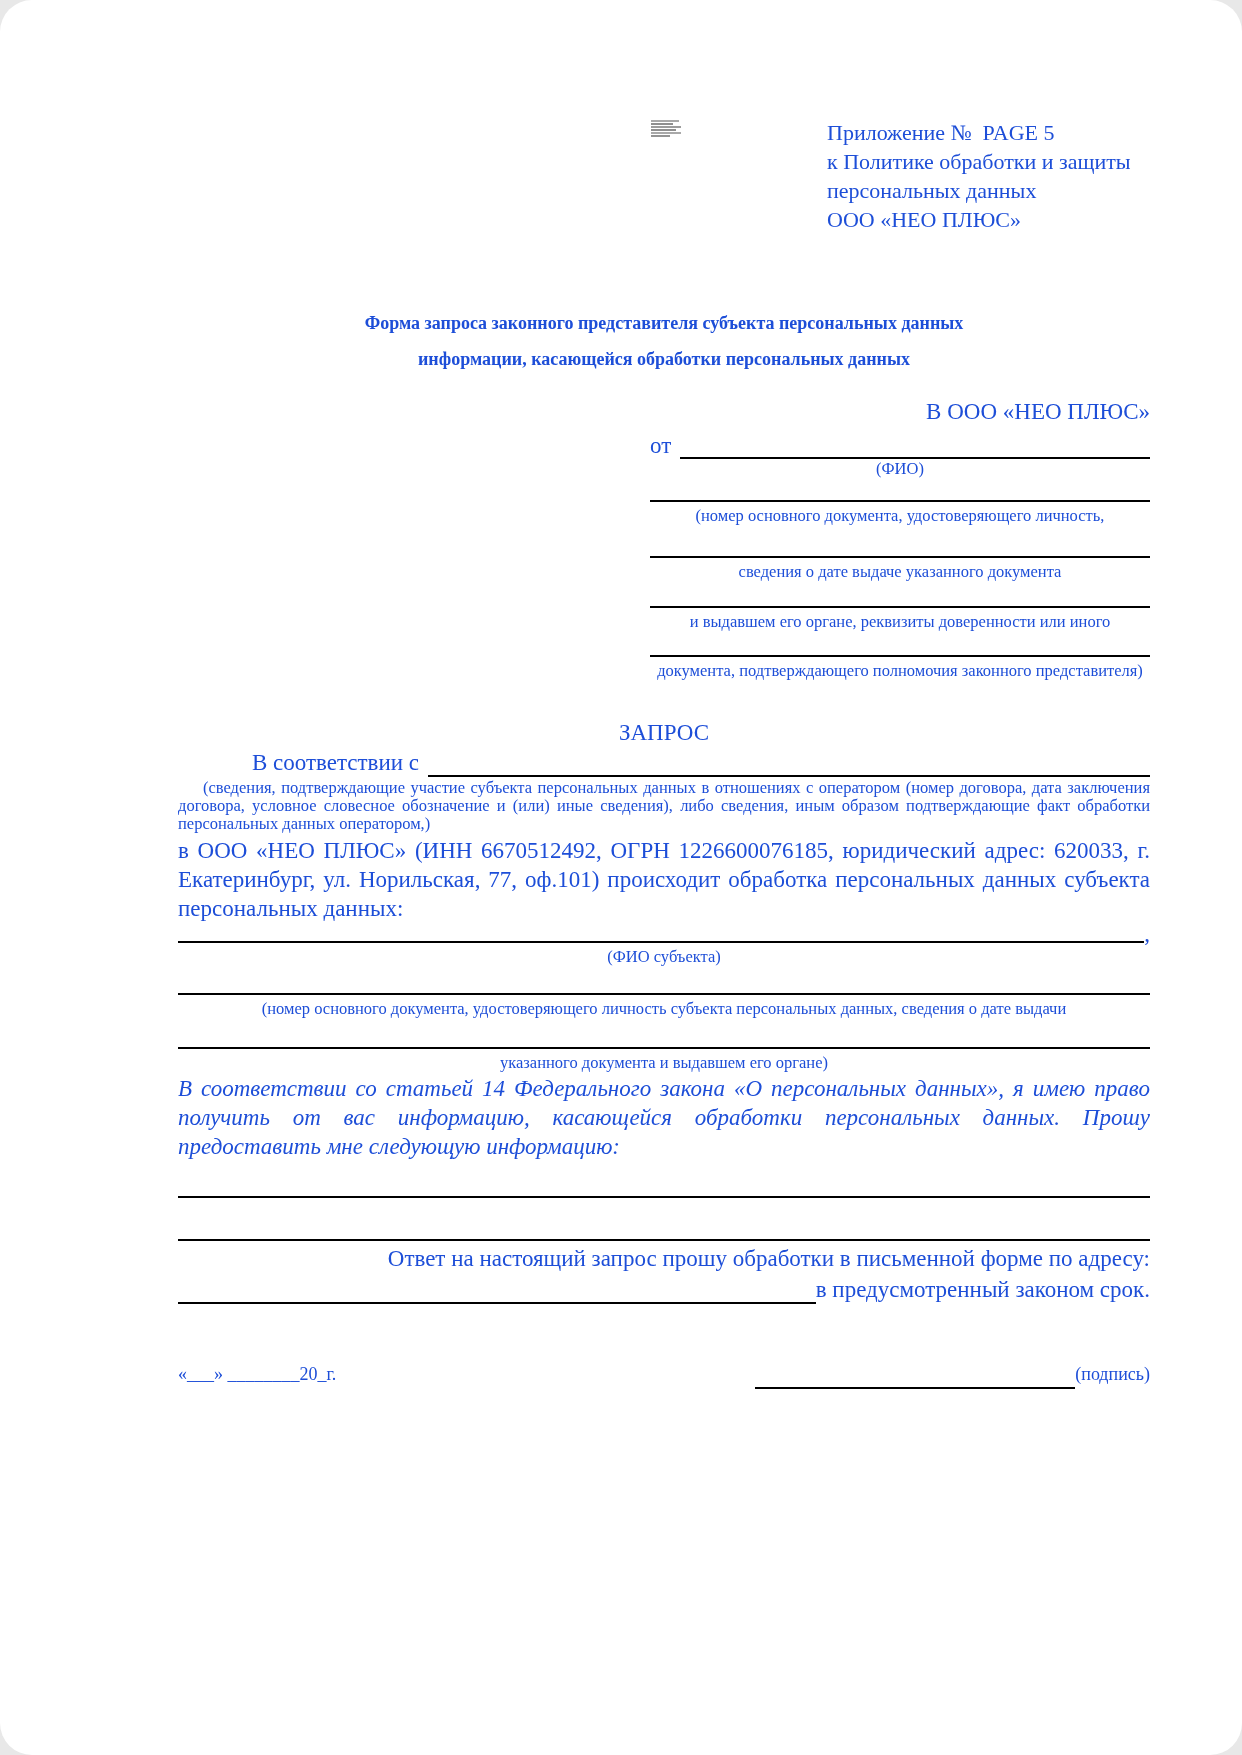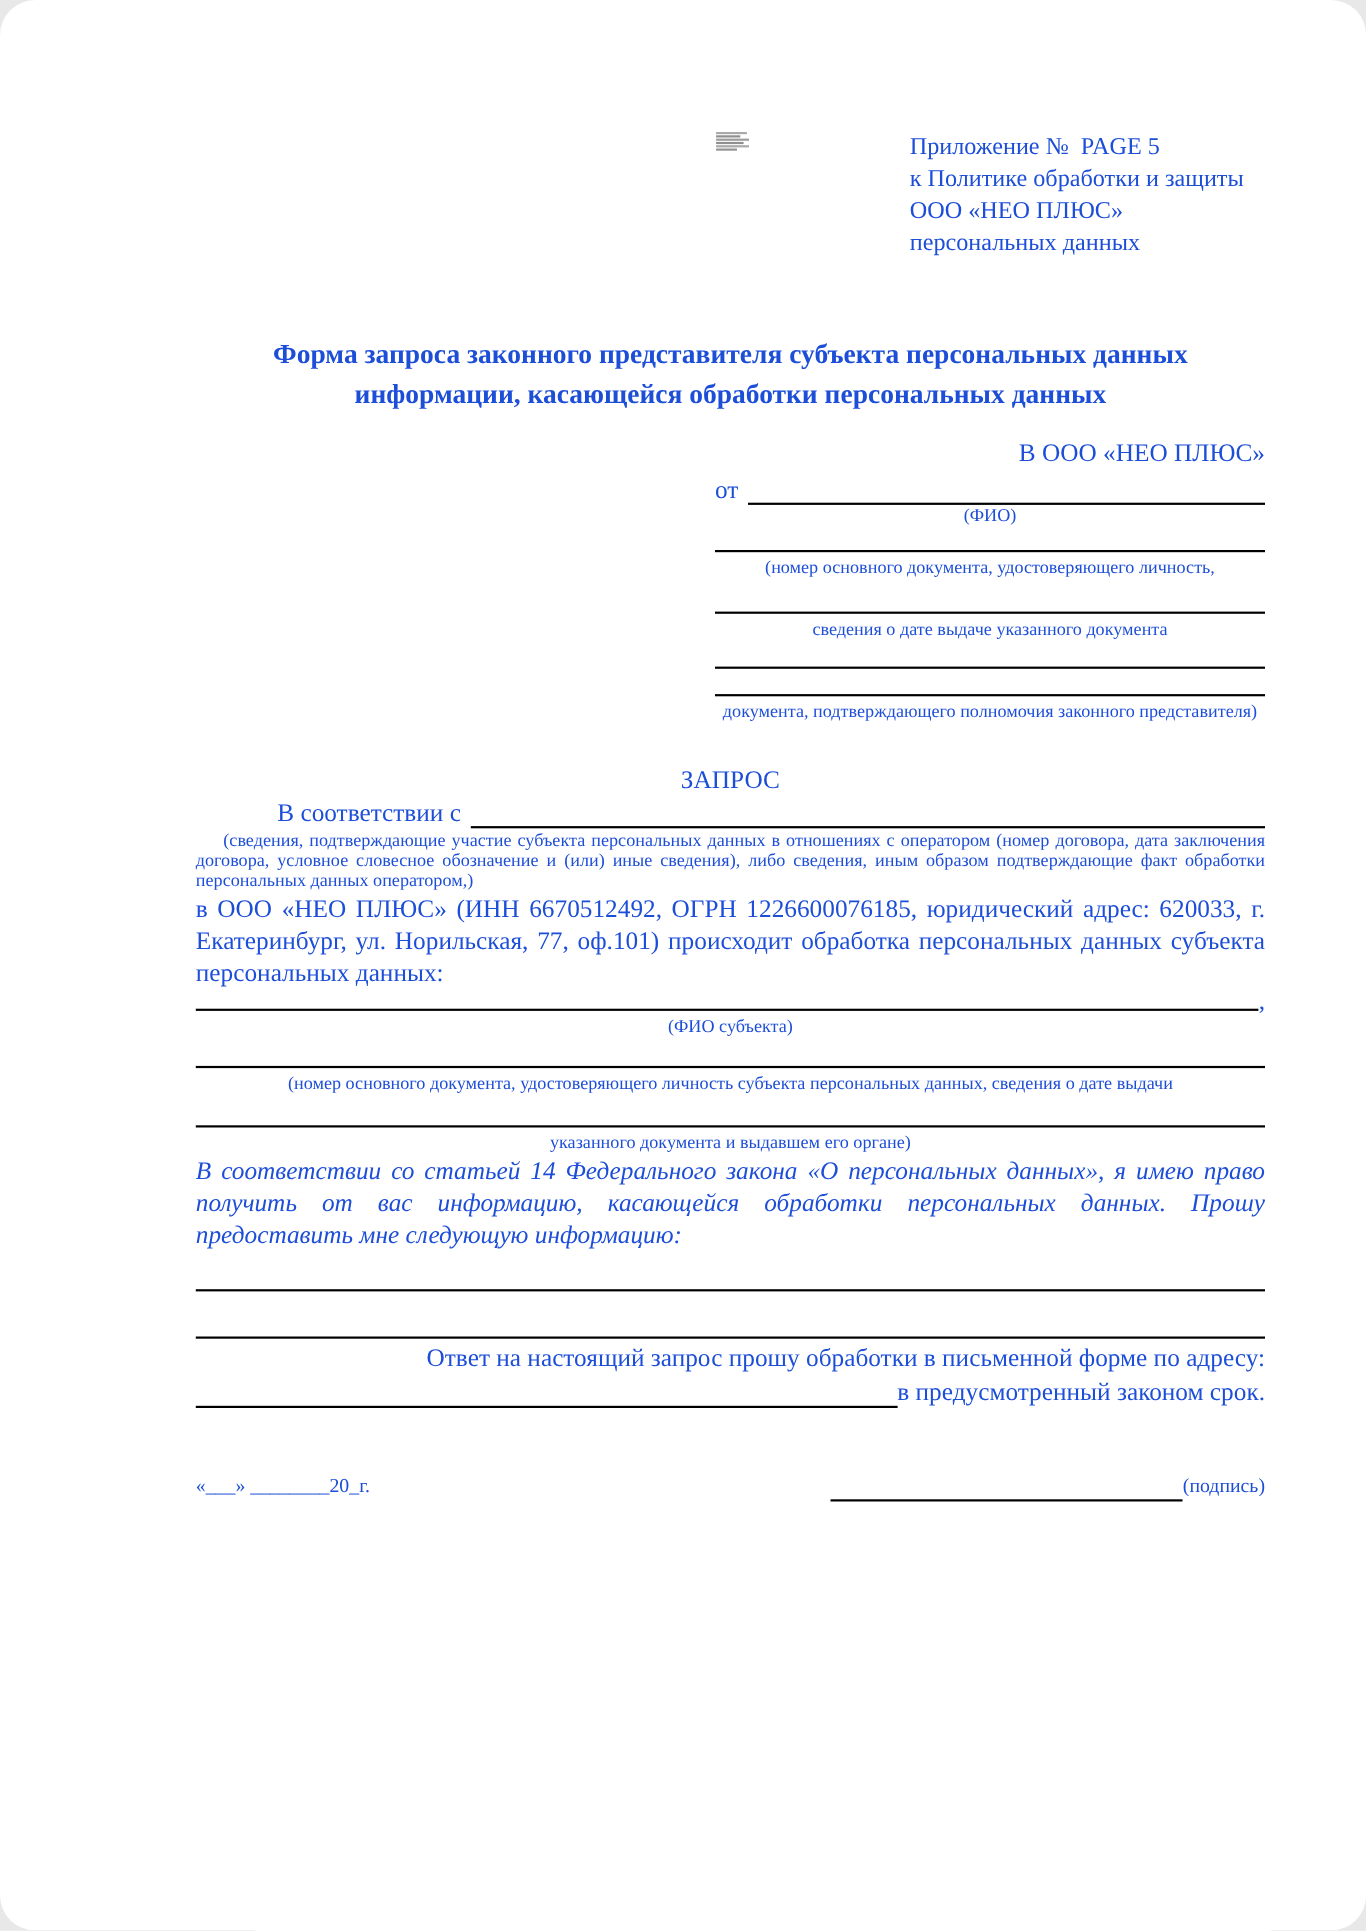--- a/index.html
+++ b/index.html
@@ -15,21 +15,21 @@
   }
   
   .top-row{position:relative;margin-top:118px;height:116px;}
   .fmt-icon{position:absolute;left:651px;top:2px;width:30px;height:21px;}
   .header-block{position:absolute;left:827px;top:0;}
   .hdr-line{font-size:22px;line-height:29px;white-space:pre-wrap;}
   
   .doc-title{
     margin:71px 92px 0 178px;      
     text-align:center;
-    font-weight:bold;font-size:25px;line-height:36px;
+    font-weight:bold;font-size:18px;line-height:36px;
   }
   
   .addressee{margin:20px 92px 0 650px;width:500px;}
   .addr-to{font-size:23px;line-height:29px;text-align:right;}
   .from-row{display:flex;align-items:flex-end;margin-top:6px;height:27px;font-size:23px;line-height:27px;}
   .from-row .fill{flex:1;border-bottom:2px solid #000;margin-left:9px;height:25px;}
   .u-caption{text-align:center;font-size:16.5px;line-height:20px;}
   .u-caption.wide{width:530px;margin-left:-15px;}
   .blank{border-bottom:2px solid #000;}
   .bl-a{height:21px;}
@@ -73,22 +73,22 @@
         <rect x="0" y="3" width="22" height="2" fill="#8f8f8f"></rect>
         <rect x="0" y="6" width="30" height="2" fill="#9c9c9c"></rect>
         <rect x="0" y="9" width="25" height="2" fill="#8f8f8f"></rect>
         <rect x="0" y="12" width="30" height="2" fill="#a9a9a9"></rect>
         <rect x="0" y="15" width="19" height="2" fill="#949494"></rect>
       </svg>
     </span>
     <div class="header-block">
       <div class="hdr-line">Приложение №  PAGE 5</div>
       <div class="hdr-line">к Политике обработки и защиты</div>
+      <div class="hdr-line">персональных данных</div>
       <div class="hdr-line">ООО «НЕО ПЛЮС»</div>
-      <div class="hdr-line">персональных данных</div>
     </div>
   </div>
 
   <div class="doc-title">
     <div>Форма запроса законного представителя субъекта персональных данных</div>
     <div>информации, касающейся обработки персональных данных</div>
   </div>
 
   <div class="addressee">
     <div class="addr-to">В ООО «НЕО ПЛЮС»</div>
@@ -99,20 +99,21 @@
     </div>
     <div class="u-caption">(ФИО)</div>
 
     <div class="blank bl-a"></div>
     <div class="u-caption cap-gap">(номер основного документа, удостоверяющего личность,</div>
 
     <div class="blank bl-b"></div>
     <div class="u-caption cap-gap">сведения о дате выдаче указанного документа</div>
 
     <div class="blank bl-c"></div>
+    <div class="u-caption cap-gap">и выдавшем его органе, реквизиты доверенности или иного</div>
 
     <div class="blank bl-d"></div>
     <div class="u-caption cap-gap wide">документа, подтверждающего полномочия законного представителя)</div>
   </div>
 
   <div class="req-heading col">ЗАПРОС</div>
 
   <div class="intro-row col">
     <span class="lead">В соответствии с</span>
     <span class="fill"></span>

